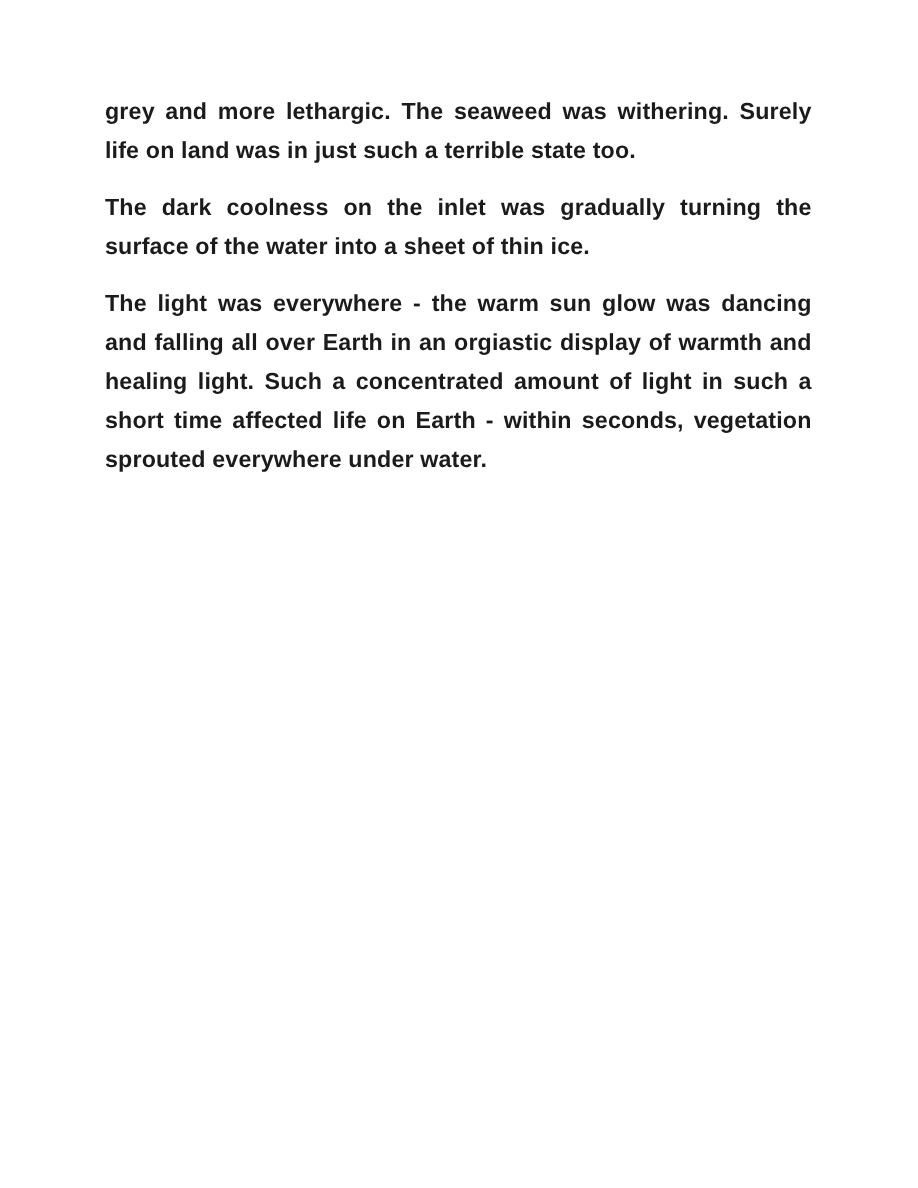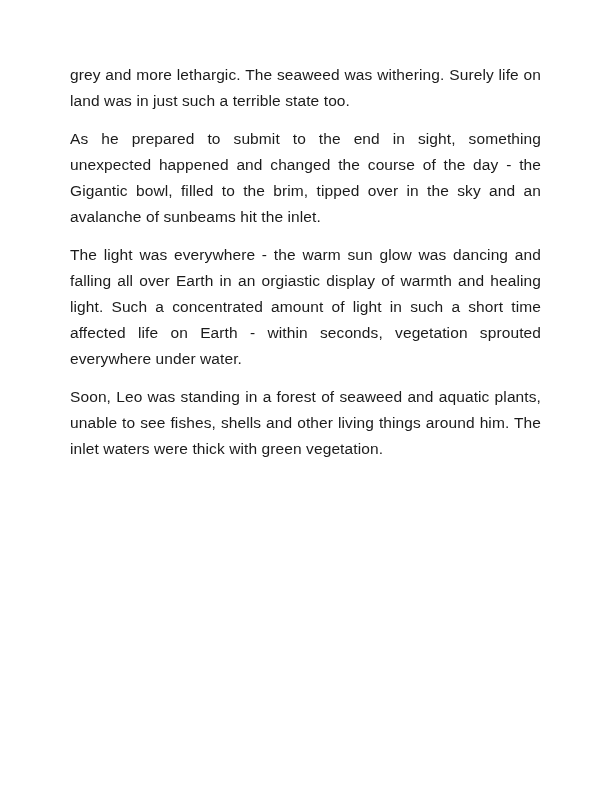--- a/index.html
+++ b/index.html
@@ -18,30 +18,30 @@
     color: #1b1b1b;
     overflow: hidden;
   }
   .page p {
     margin: 0 0 12px 0;
     font-size: 15.5px;
     line-height: 26px;
     text-align: justify;
     text-justify: inter-word;
     letter-spacing: 0.1px;
+    font-weight: bold;
   }
   .page p:last-child {
     margin-bottom: 0;
   }
   
   .gap-before {
     margin-top: 38px !important;
   }
 </style>
 </head>
 <body>
 
 <div class="page">
   <p>grey and more lethargic. The seaweed was withering. Surely life on land was in just such a terrible state too.</p>
-  <p>As he prepared to submit to the end in sight, something unexpected happened and changed the course of the day - the Gigantic bowl, filled to the brim, tipped over in the sky and an avalanche of sunbeams hit the inlet.</p>
+  <p>The dark coolness on the inlet was gradually turning the surface of the water into a sheet of thin ice.</p>
   <p>The light was everywhere - the warm sun glow was dancing and falling all over Earth in an orgiastic display of warmth and healing light. Such a concentrated amount of light in such a short time affected life on Earth - within seconds, vegetation sprouted everywhere under water.</p>
-  <p>Soon, Leo was standing in a forest of seaweed and aquatic plants, unable to see fishes, shells and other living things around him. The inlet waters were thick with green vegetation.</p>
 </div>
 
 </body></html>

